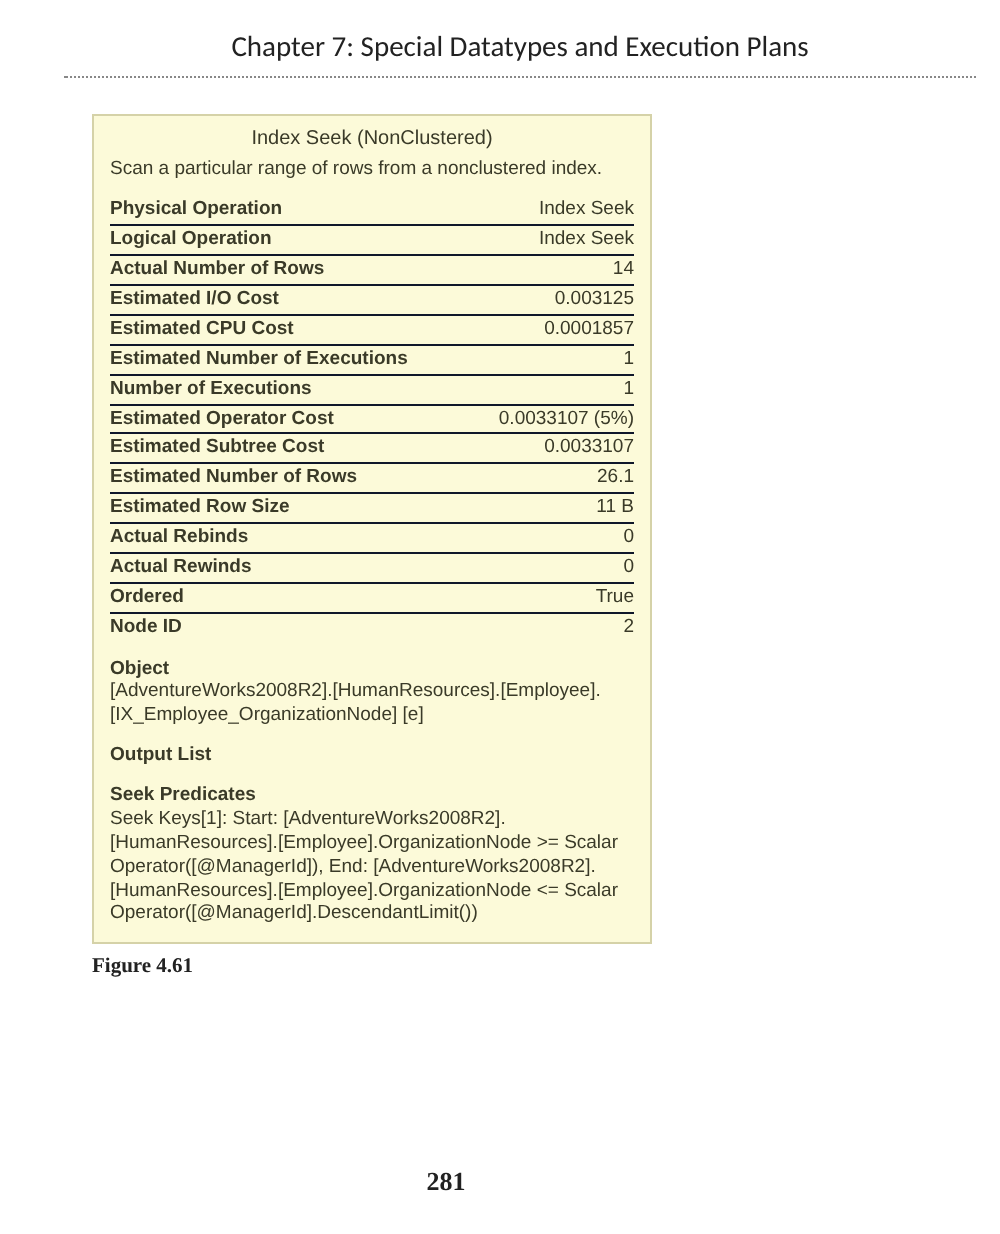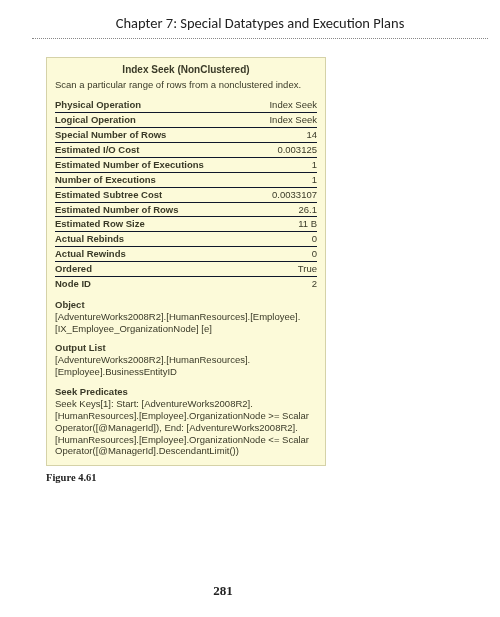--- a/index.html
+++ b/index.html
@@ -36,21 +36,21 @@
     background: #fcfad9;
     border: 1px solid #d5d2a8;
     padding: 6px 8px 8px 8px;
     font-family: "Segoe UI", Tahoma, Arial, sans-serif;
     font-size: 9.5px;
     line-height: 1.25;
     color: #3a3a28;
   }
   .tt-title {
     text-align: center;
-    font-weight: 700;
+    font-weight: 400;
     font-size: 10px;
     margin-bottom: 2px;
   }
   .tt-desc {
     font-size: 9.5px;
     margin-bottom: 8px;
   }
   .tt-row {
     display: flex;
     justify-content: space-between;
@@ -98,34 +98,42 @@
     <div id="tt-rows">
         <div class="tt-row">
           <span class="tt-label">Physical Operation</span>
           <span class="tt-value">Index Seek</span>
         </div>
         <div class="tt-row">
           <span class="tt-label">Logical Operation</span>
           <span class="tt-value">Index Seek</span>
         </div>
         <div class="tt-row">
-          <span class="tt-label">Special Number of Rows</span>
+          <span class="tt-label">Actual Number of Rows</span>
           <span class="tt-value">14</span>
         </div>
         <div class="tt-row">
           <span class="tt-label">Estimated I/O Cost</span>
           <span class="tt-value">0.003125</span>
+        </div>
+        <div class="tt-row">
+          <span class="tt-label">Estimated CPU Cost</span>
+          <span class="tt-value">0.0001857</span>
         </div>
         <div class="tt-row">
           <span class="tt-label">Estimated Number of Executions</span>
           <span class="tt-value">1</span>
         </div>
         <div class="tt-row">
           <span class="tt-label">Number of Executions</span>
           <span class="tt-value">1</span>
+        </div>
+        <div class="tt-row">
+          <span class="tt-label">Estimated Operator Cost</span>
+          <span class="tt-value">0.0033107 (5%)</span>
         </div>
         <div class="tt-row">
           <span class="tt-label">Estimated Subtree Cost</span>
           <span class="tt-value">0.0033107</span>
         </div>
         <div class="tt-row">
           <span class="tt-label">Estimated Number of Rows</span>
           <span class="tt-value">26.1</span>
         </div>
         <div class="tt-row">
@@ -146,21 +154,20 @@
         </div>
         <div class="tt-row">
           <span class="tt-label">Node ID</span>
           <span class="tt-value">2</span>
         </div>
       </div>
     <div id="tt-sections">
         <div class="tt-heading">Object</div>
         <div class="tt-body">[AdventureWorks2008R2].[HumanResources].[Employee].[IX_Employee_OrganizationNode] [e]</div>
         <div class="tt-heading">Output List</div>
-        <div class="tt-body">[AdventureWorks2008R2].[HumanResources].[Employee].BusinessEntityID</div>
         <div class="tt-heading">Seek Predicates</div>
         <div class="tt-body">Seek Keys[1]: Start: [AdventureWorks2008R2].[HumanResources].[Employee].OrganizationNode &gt;= Scalar Operator([@ManagerId]), End: [AdventureWorks2008R2].[HumanResources].[Employee].OrganizationNode &lt;= Scalar Operator([@ManagerId].DescendantLimit())</div>
       </div>
   </div>
 
   <div class="caption">Figure 4.61</div>
 
   <div class="page-number">281</div>
 
 </div>

